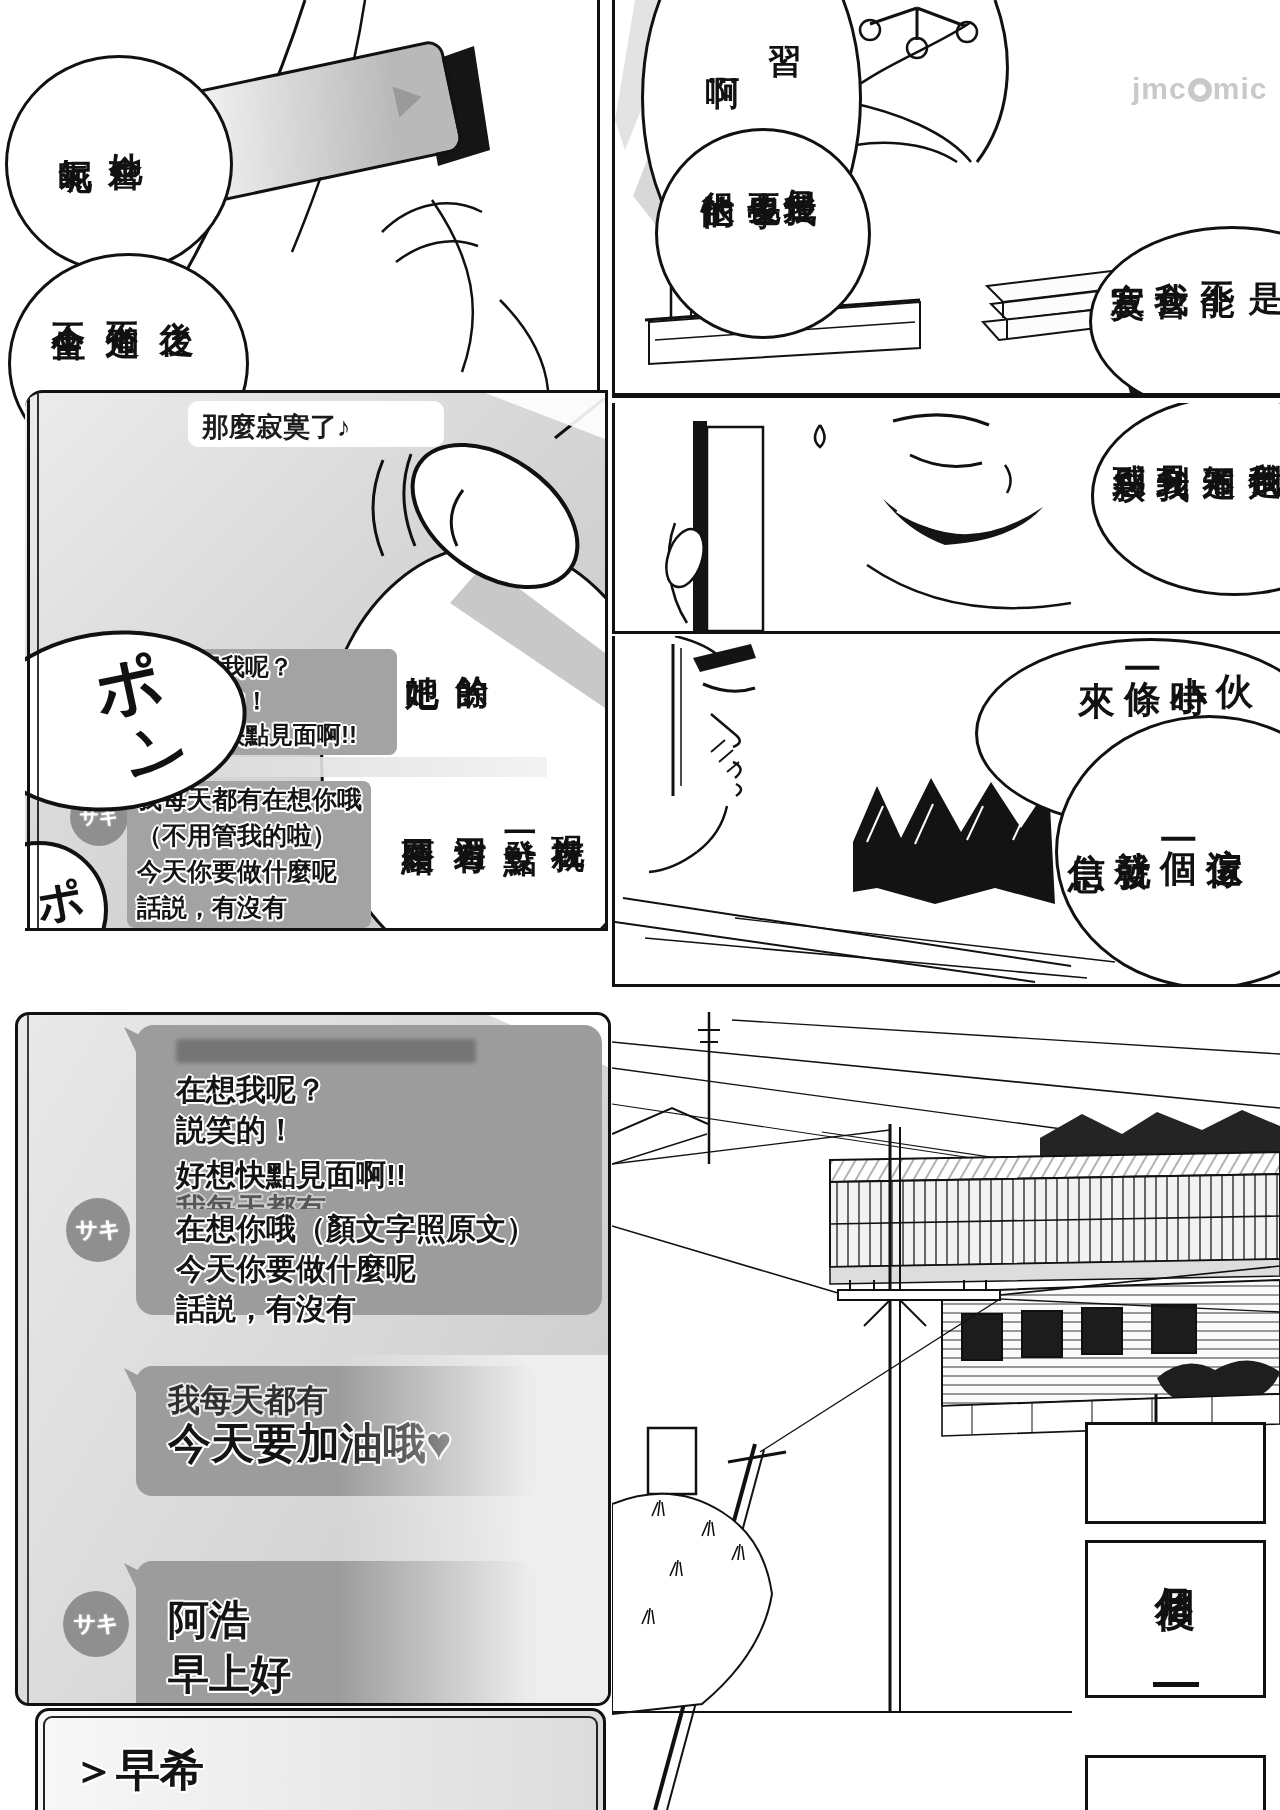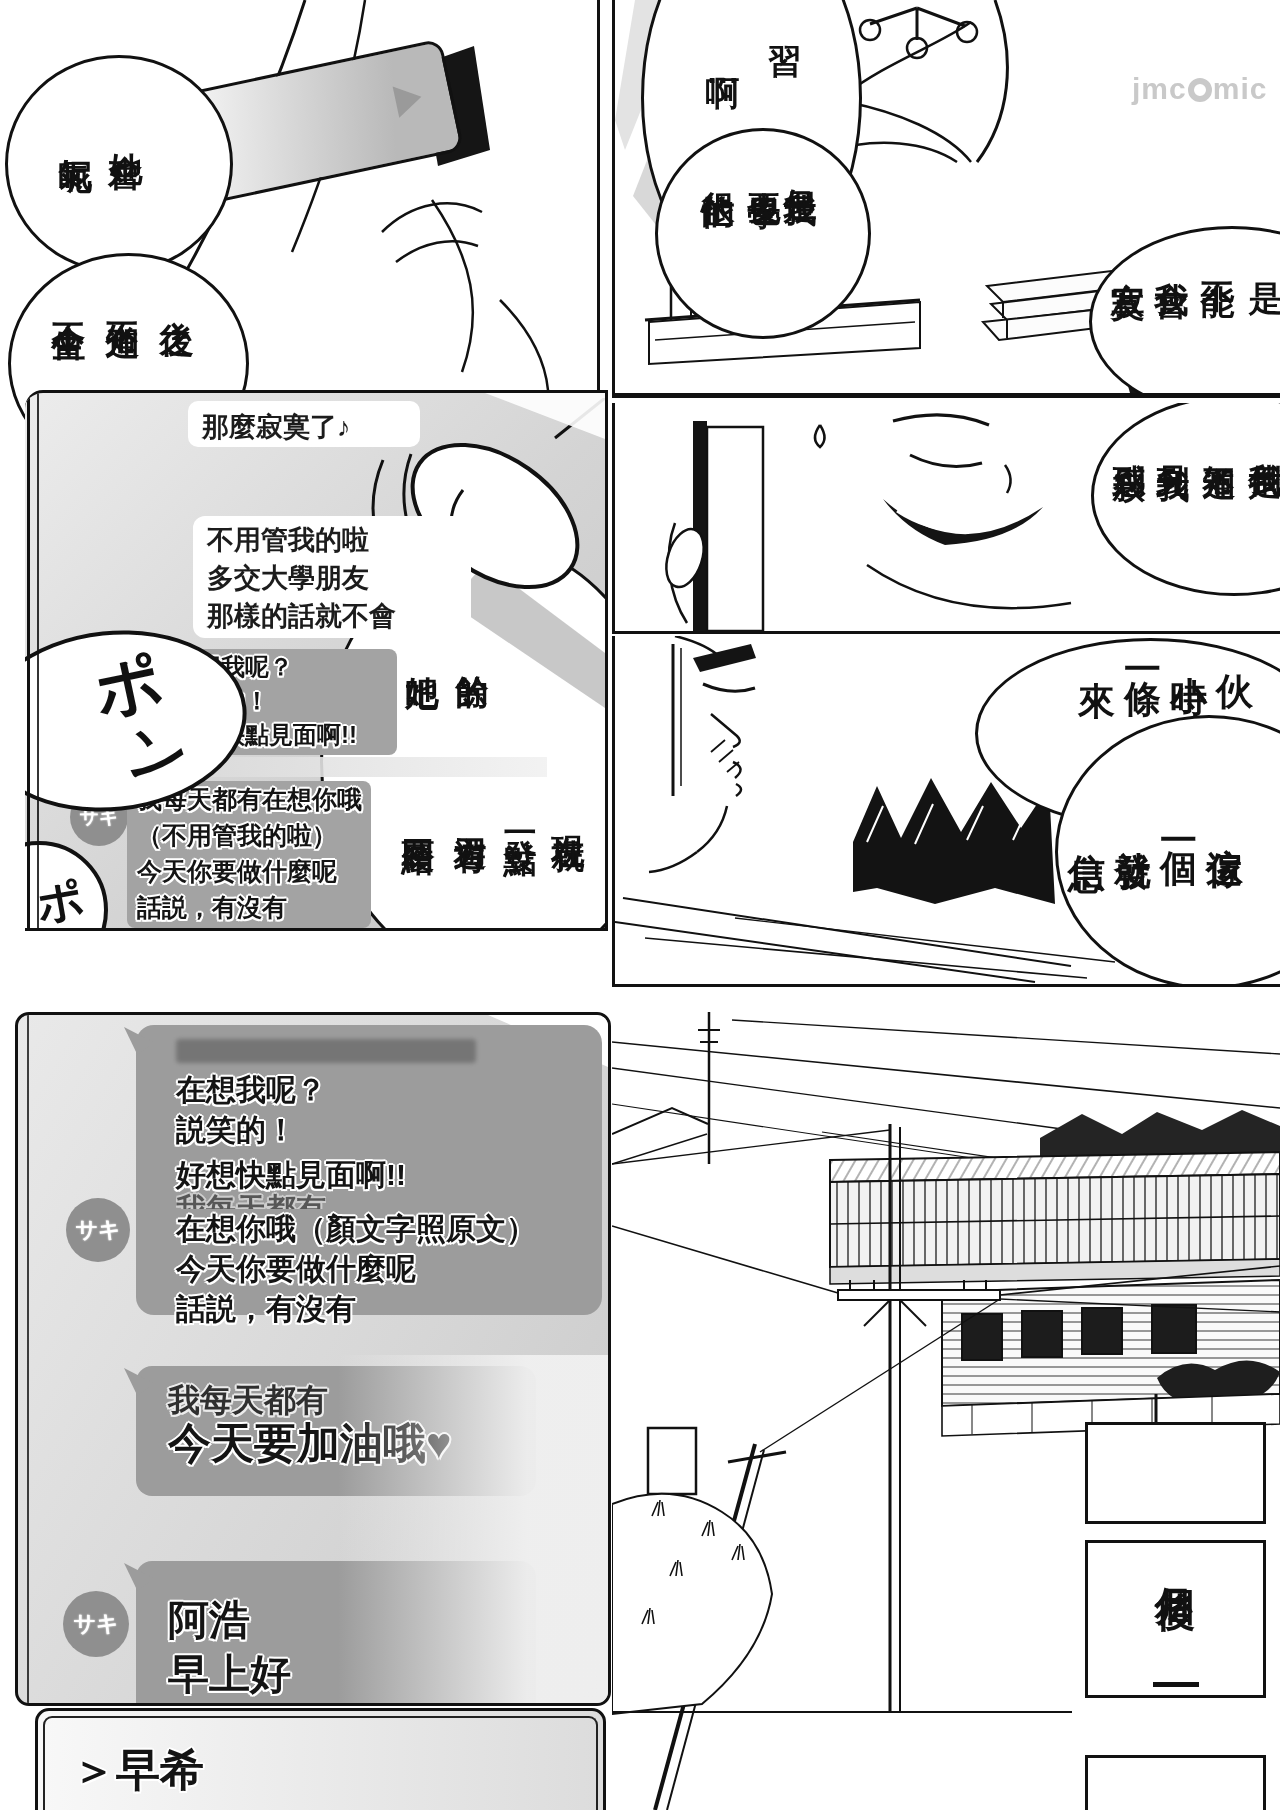--- a/index.html
+++ b/index.html
@@ -70,27 +70,22 @@
 
     <svg class="abs" style="left:320px;top:5px;" width="260" height="310" viewBox="0 0 260 310">
       <polygon points="140,165 260,255 260,310 105,205" fill="#b5b5b5" opacity="0.75"></polygon>
       <ellipse cx="150" cy="118" rx="92" ry="58" transform="rotate(35 150 118)" fill="#fff" stroke="#111" stroke-width="4"></ellipse>
       <path d="M118,92 q-20,26 -6,56" fill="none" stroke="#111" stroke-width="3"></path>
       <path d="M38,62 q-20,48 0,96" fill="none" stroke="#111" stroke-width="3"></path>
       <path d="M66,56 q-16,44 4,92" fill="none" stroke="#111" stroke-width="3"></path>
       <path d="M210,40 L260,0" fill="none" stroke="#111" stroke-width="3"></path>
     </svg>
 
-    <div class="msgw" style="left:163px;top:8px;width:232px;height:46px;">
+    <div class="msgw" style="left:163px;top:8px;width:232px;height:46px;padding-left:24px;">
       <div class="line" style="left:14px;top:8px;font-size:27px;font-weight:600;">那麼寂寞了♪</div>
-    </div>
-    <div class="msgw" style="left:168px;top:123px;width:278px;height:122px;border-radius:12px;">
-      <div class="line" style="left:14px;top:6px;font-size:27px;font-weight:600;">不用管我的啦</div>
-      <div class="line" style="left:14px;top:44px;font-size:27px;font-weight:600;">多交大學朋友</div>
-      <div class="line" style="left:14px;top:82px;font-size:27px;font-weight:600;">那樣的話就不會</div>
     </div>
 
     <div class="msgg" style="left:138px;top:256px;width:234px;height:106px;border-radius:8px;background:#a3a3a3;">
       <div class="line otext" style="left:10px;top:2px;font-size:24px;font-weight:700;">在想我呢？</div>
       <div class="line otext" style="left:10px;top:36px;font-size:24px;font-weight:700;">説笑的！</div>
       <div class="line otext" style="left:10px;top:70px;font-size:24px;font-weight:700;">好想快點見面啊!!</div>
     </div>
     <div class="abs" style="left:138px;top:364px;width:384px;height:20px;background:linear-gradient(90deg,#d9d9d9,#f1f1f1);opacity:.9;"></div>
 
     <div class="avatar" style="left:45px;top:395px;width:58px;height:58px;font-size:19px;">サキ</div>

